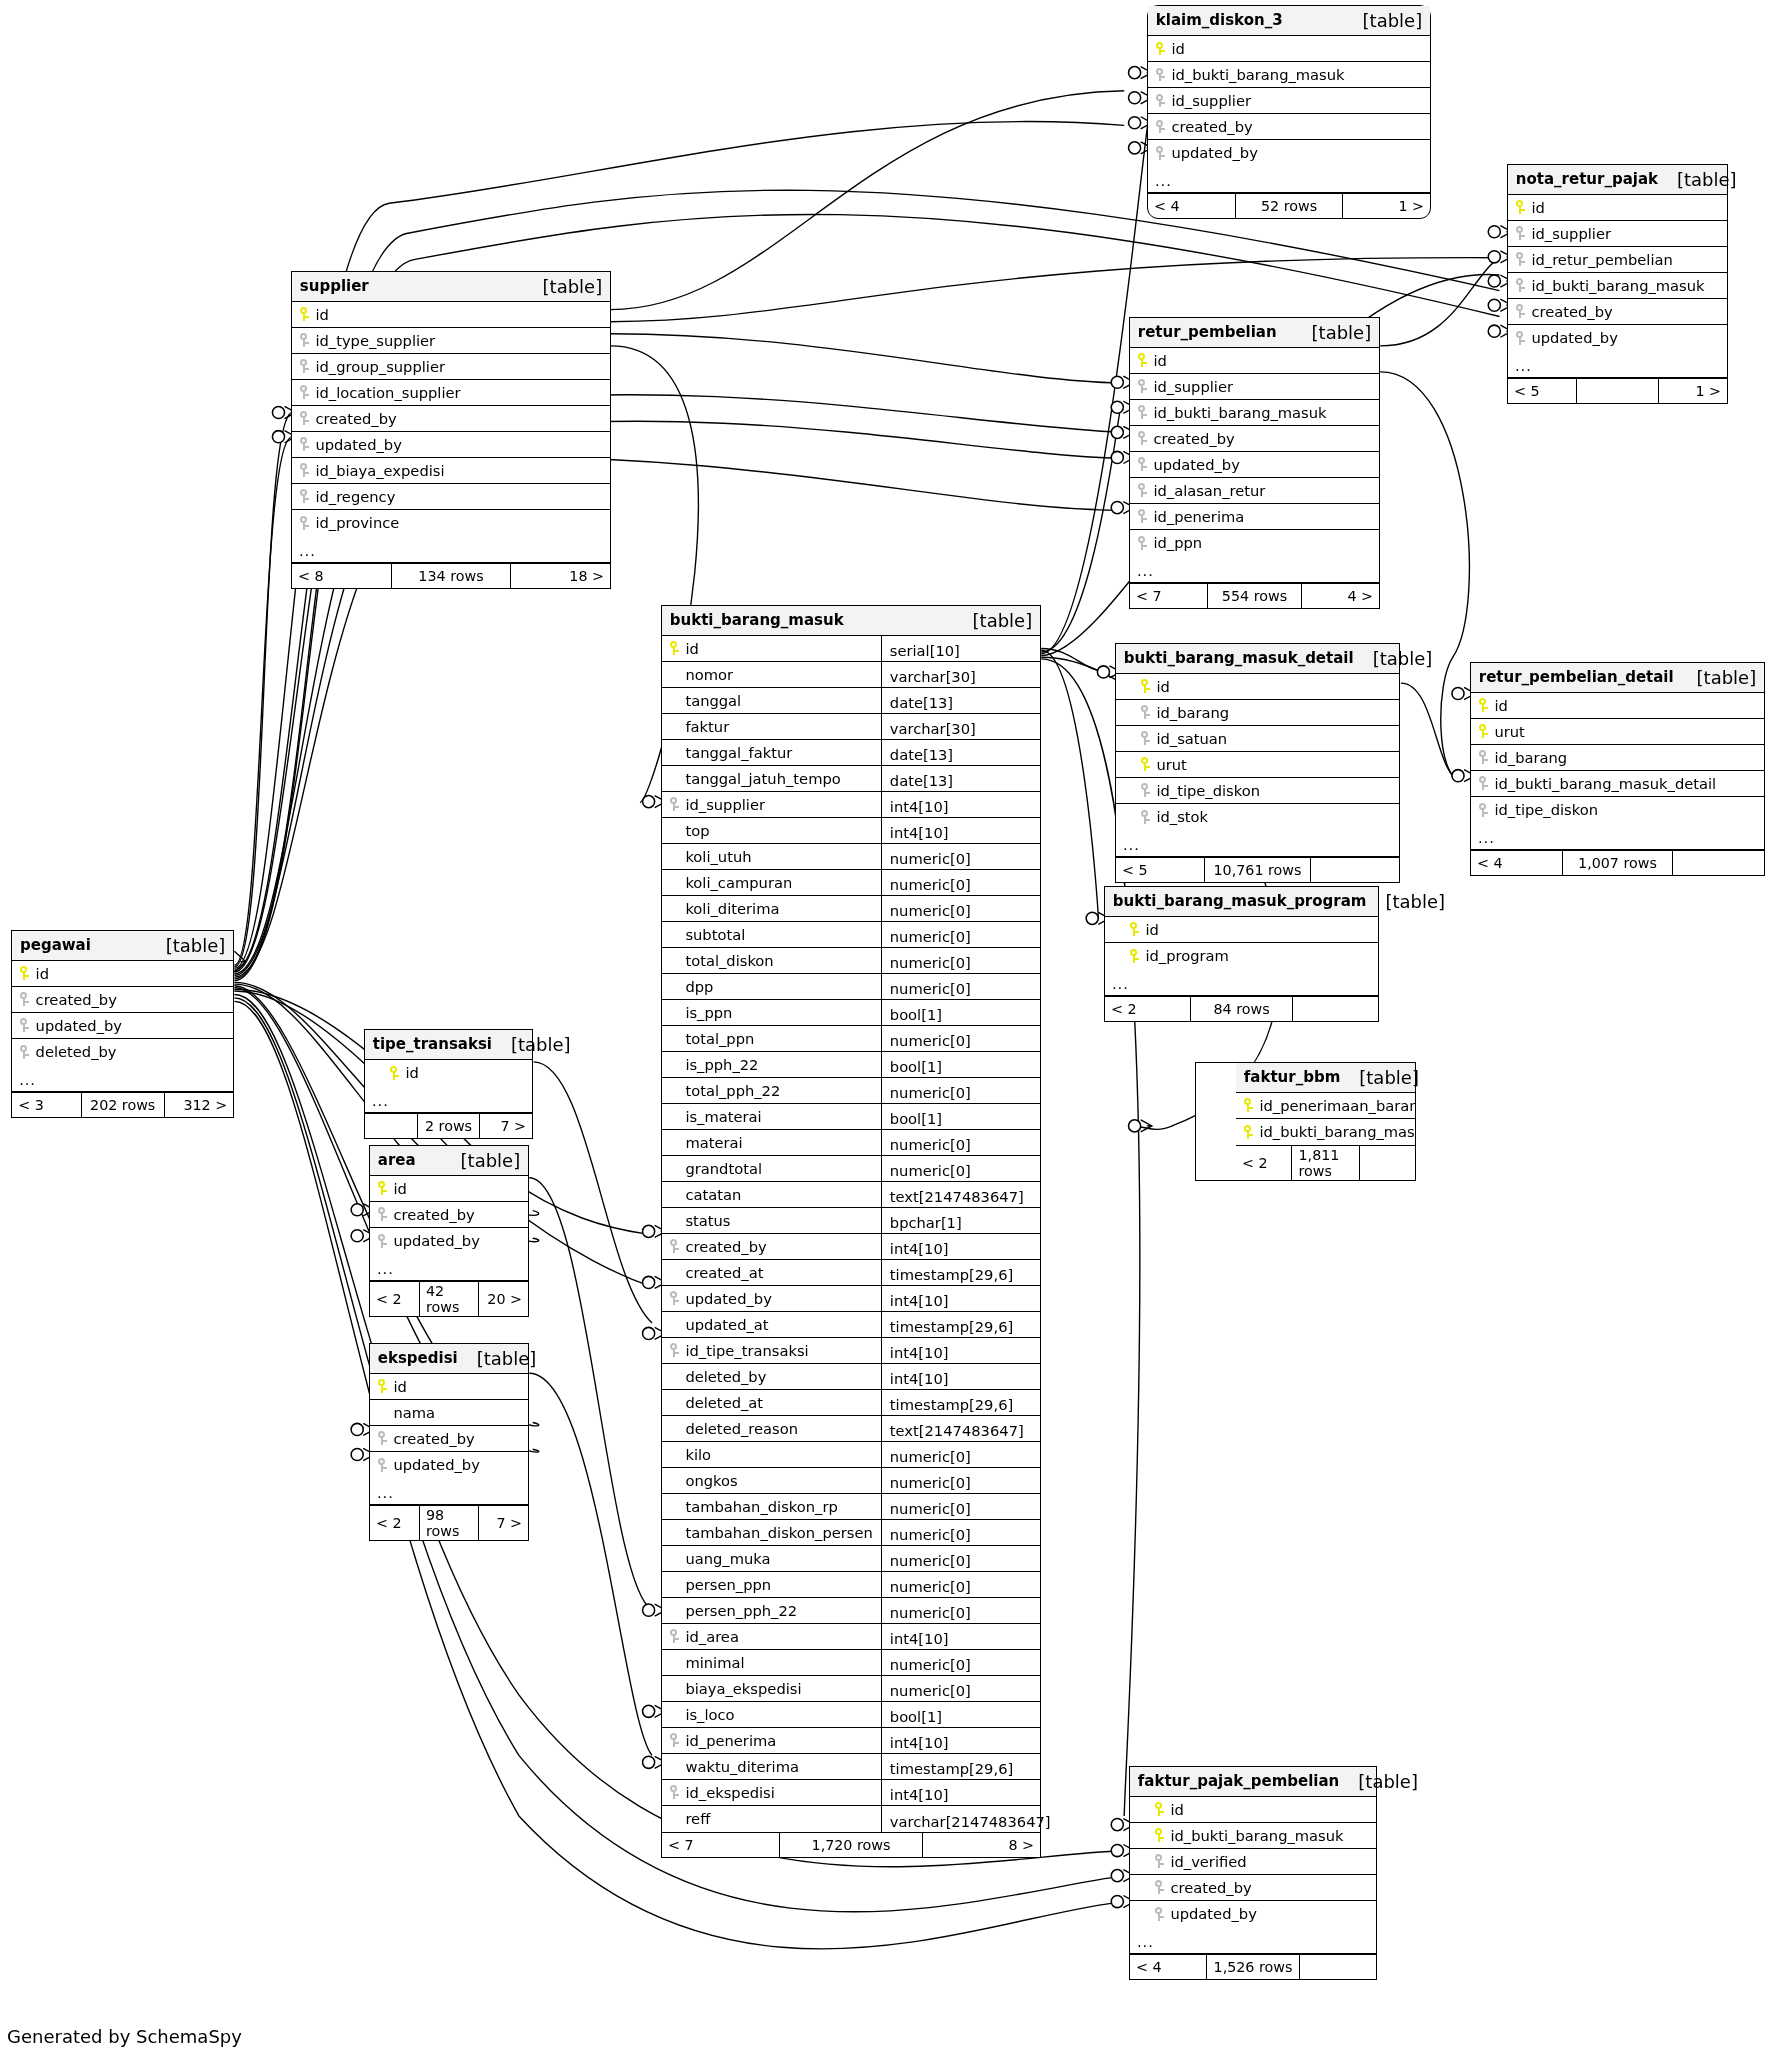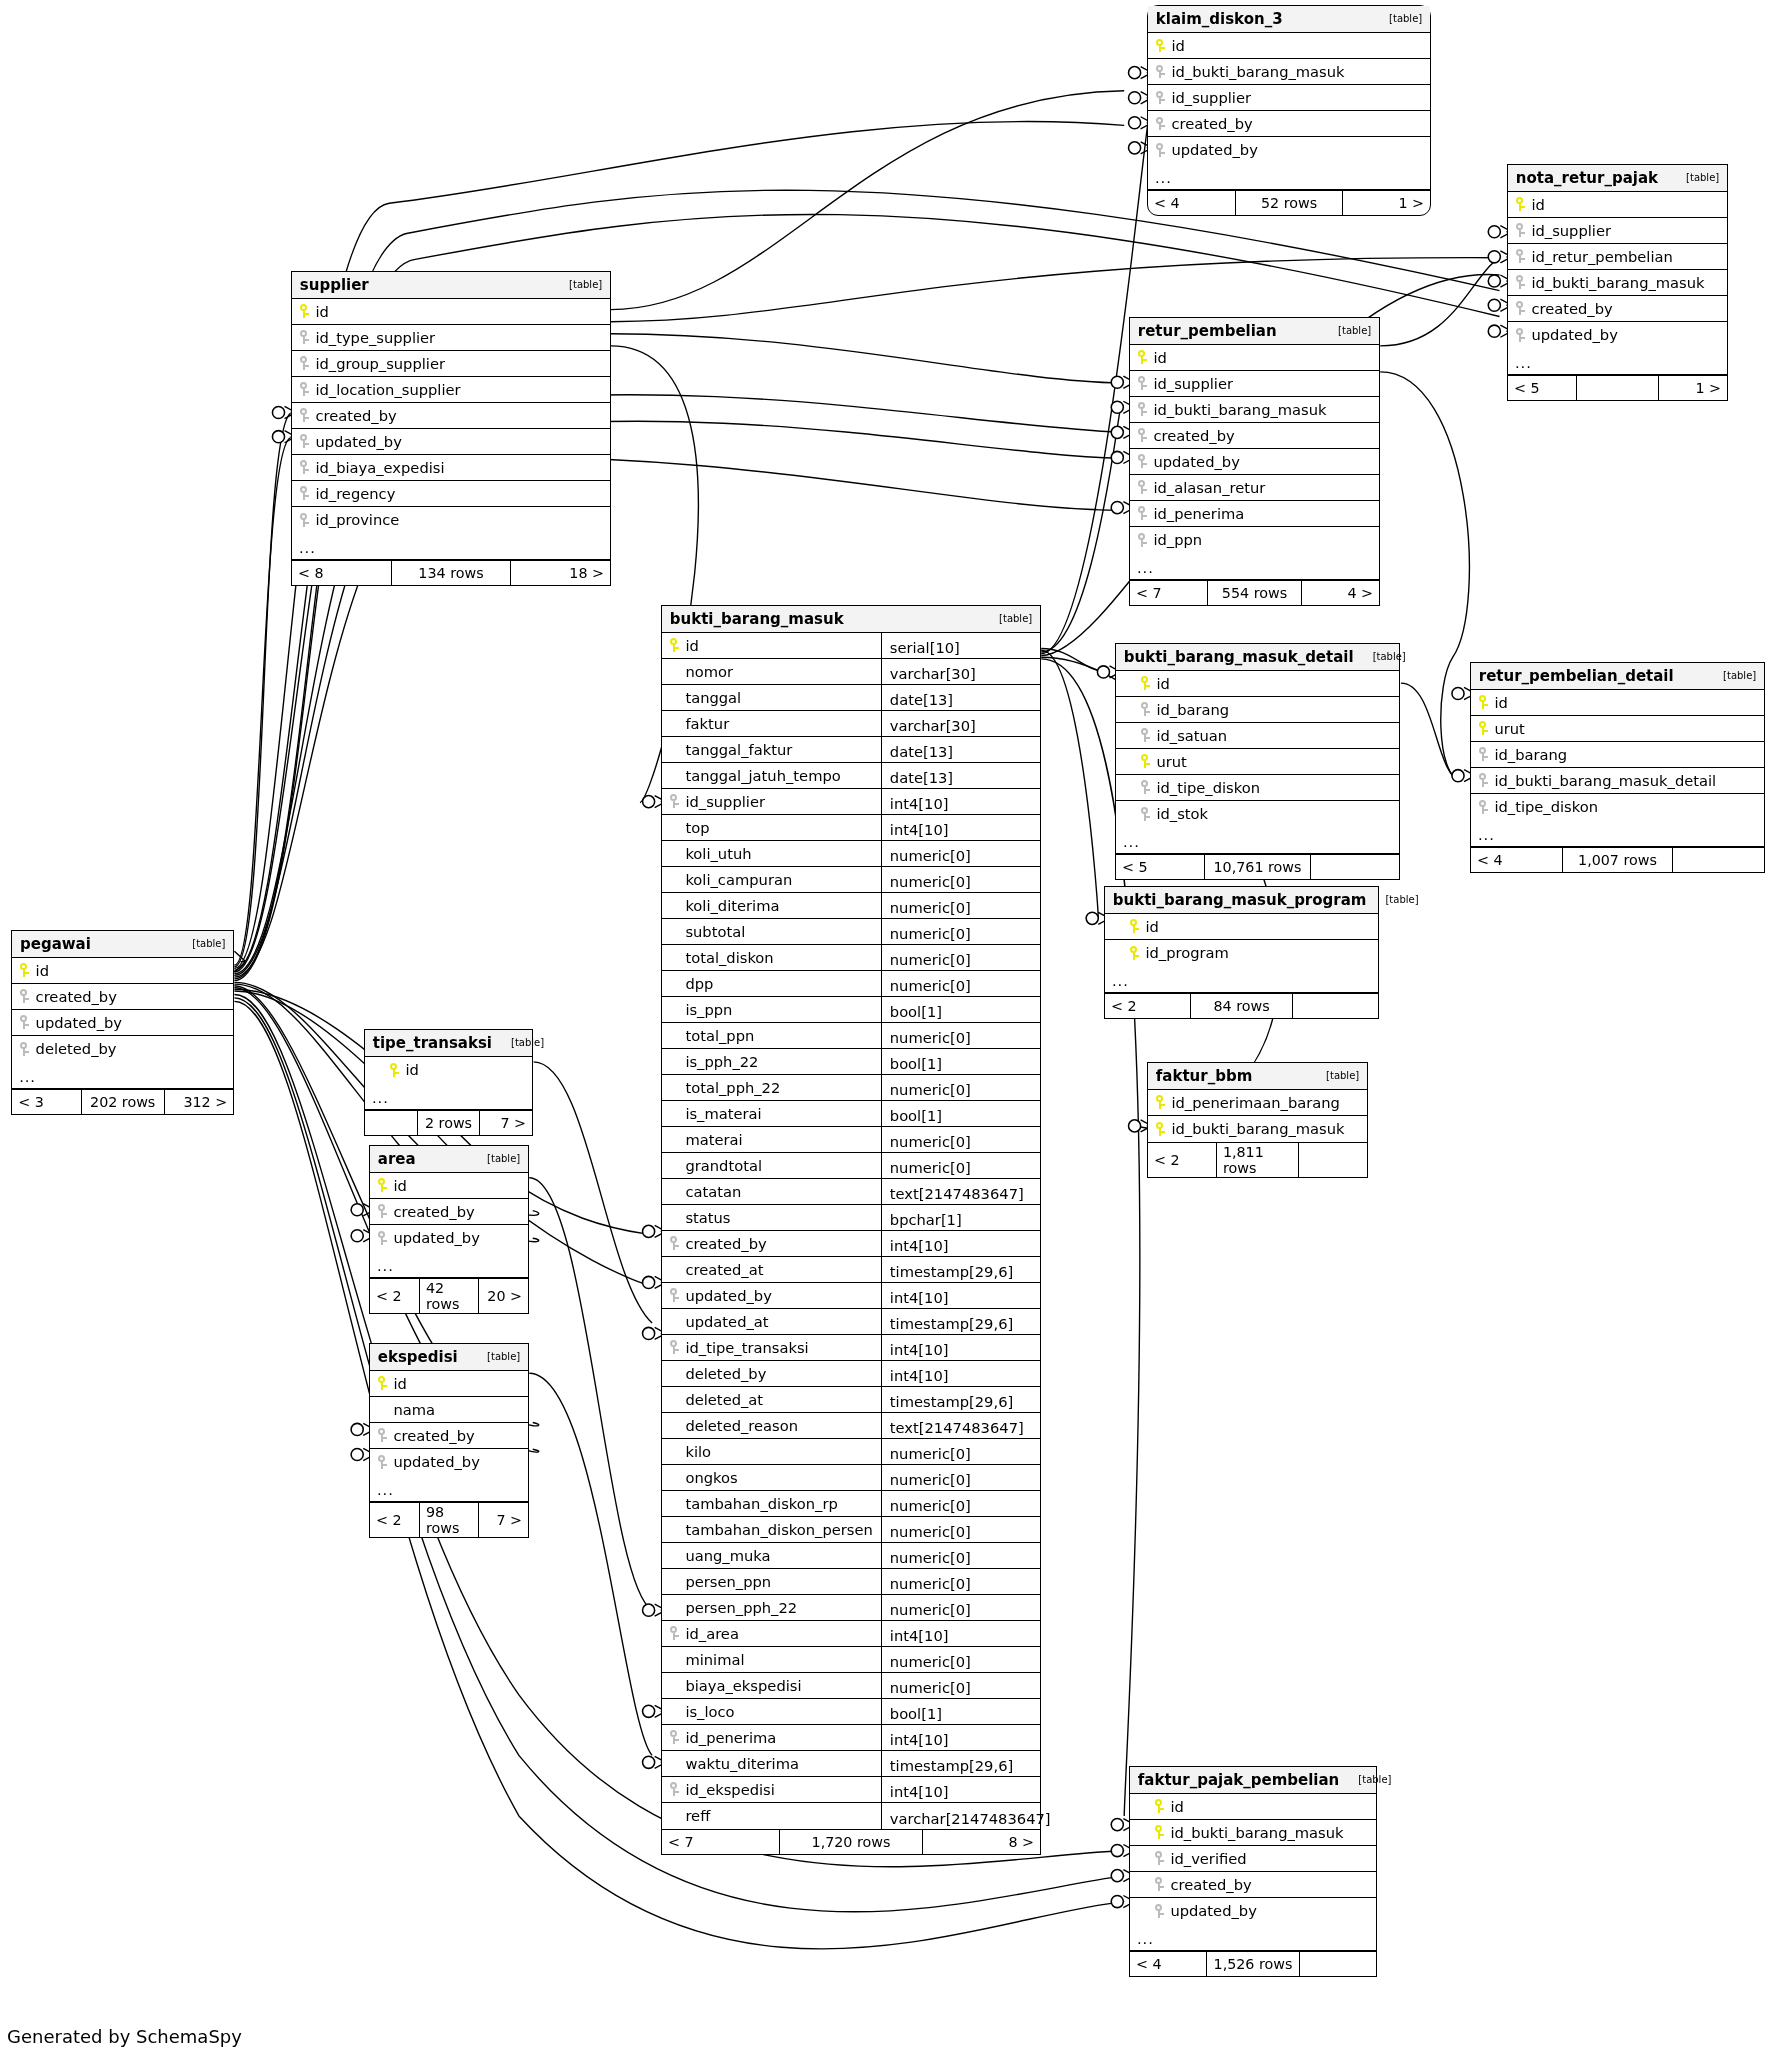--- a/index.html
+++ b/index.html
@@ -24,21 +24,21 @@
   }
   .tbl .hdr{
     background:#f3f3f3;
     border-bottom:1.7px solid #000;
     display:flex;align-items:center;justify-content:space-between;
     padding:3.5px 7.8px 4.3px 7.8px;
     font-weight:bold;
     font-size:15px;
     white-space:nowrap;
   }
-  .tbl .hdr .tag{font-weight:normal;font-size:10px;padding-left:19px;}
+  .tbl .hdr .tag{font-weight:normal;font-size:18px;padding-left:19px;}
   .rows{display:block;}
   .row{
     display:flex;align-items:stretch;
     border-bottom:1.4px solid #000;
     min-height:26px;
     box-sizing:border-box;
   }
   .row:last-child{border-bottom:none;}
   .row .nm{
     flex:1 1 auto;display:flex;align-items:center;gap:6px;
@@ -1195,21 +1195,21 @@
             </div>
           </div>
         </div>
         <div class="ell">...</div>
         <div class="foot">
           <div class="f1">&lt; 2</div>
           <div class="f2">84 rows</div>
           <div class="f3"></div>
         </div>
       </div>
-      <div class="tbl" style="left: 1147px; top: 1062px; width: 221px;">
+      <div class="tbl" style="left: 1195px; top: 1062px; width: 221px; padding-left: 40px;">
         <div class="hdr">
           <span>faktur_bbm</span>
           <span class="tag">[table]</span>
         </div>
         <div class="rows">
           <div class="row">
             <div class="nm">
               <span class="key pk">
                 <i class="head"></i>
                 <i class="stem"></i>

